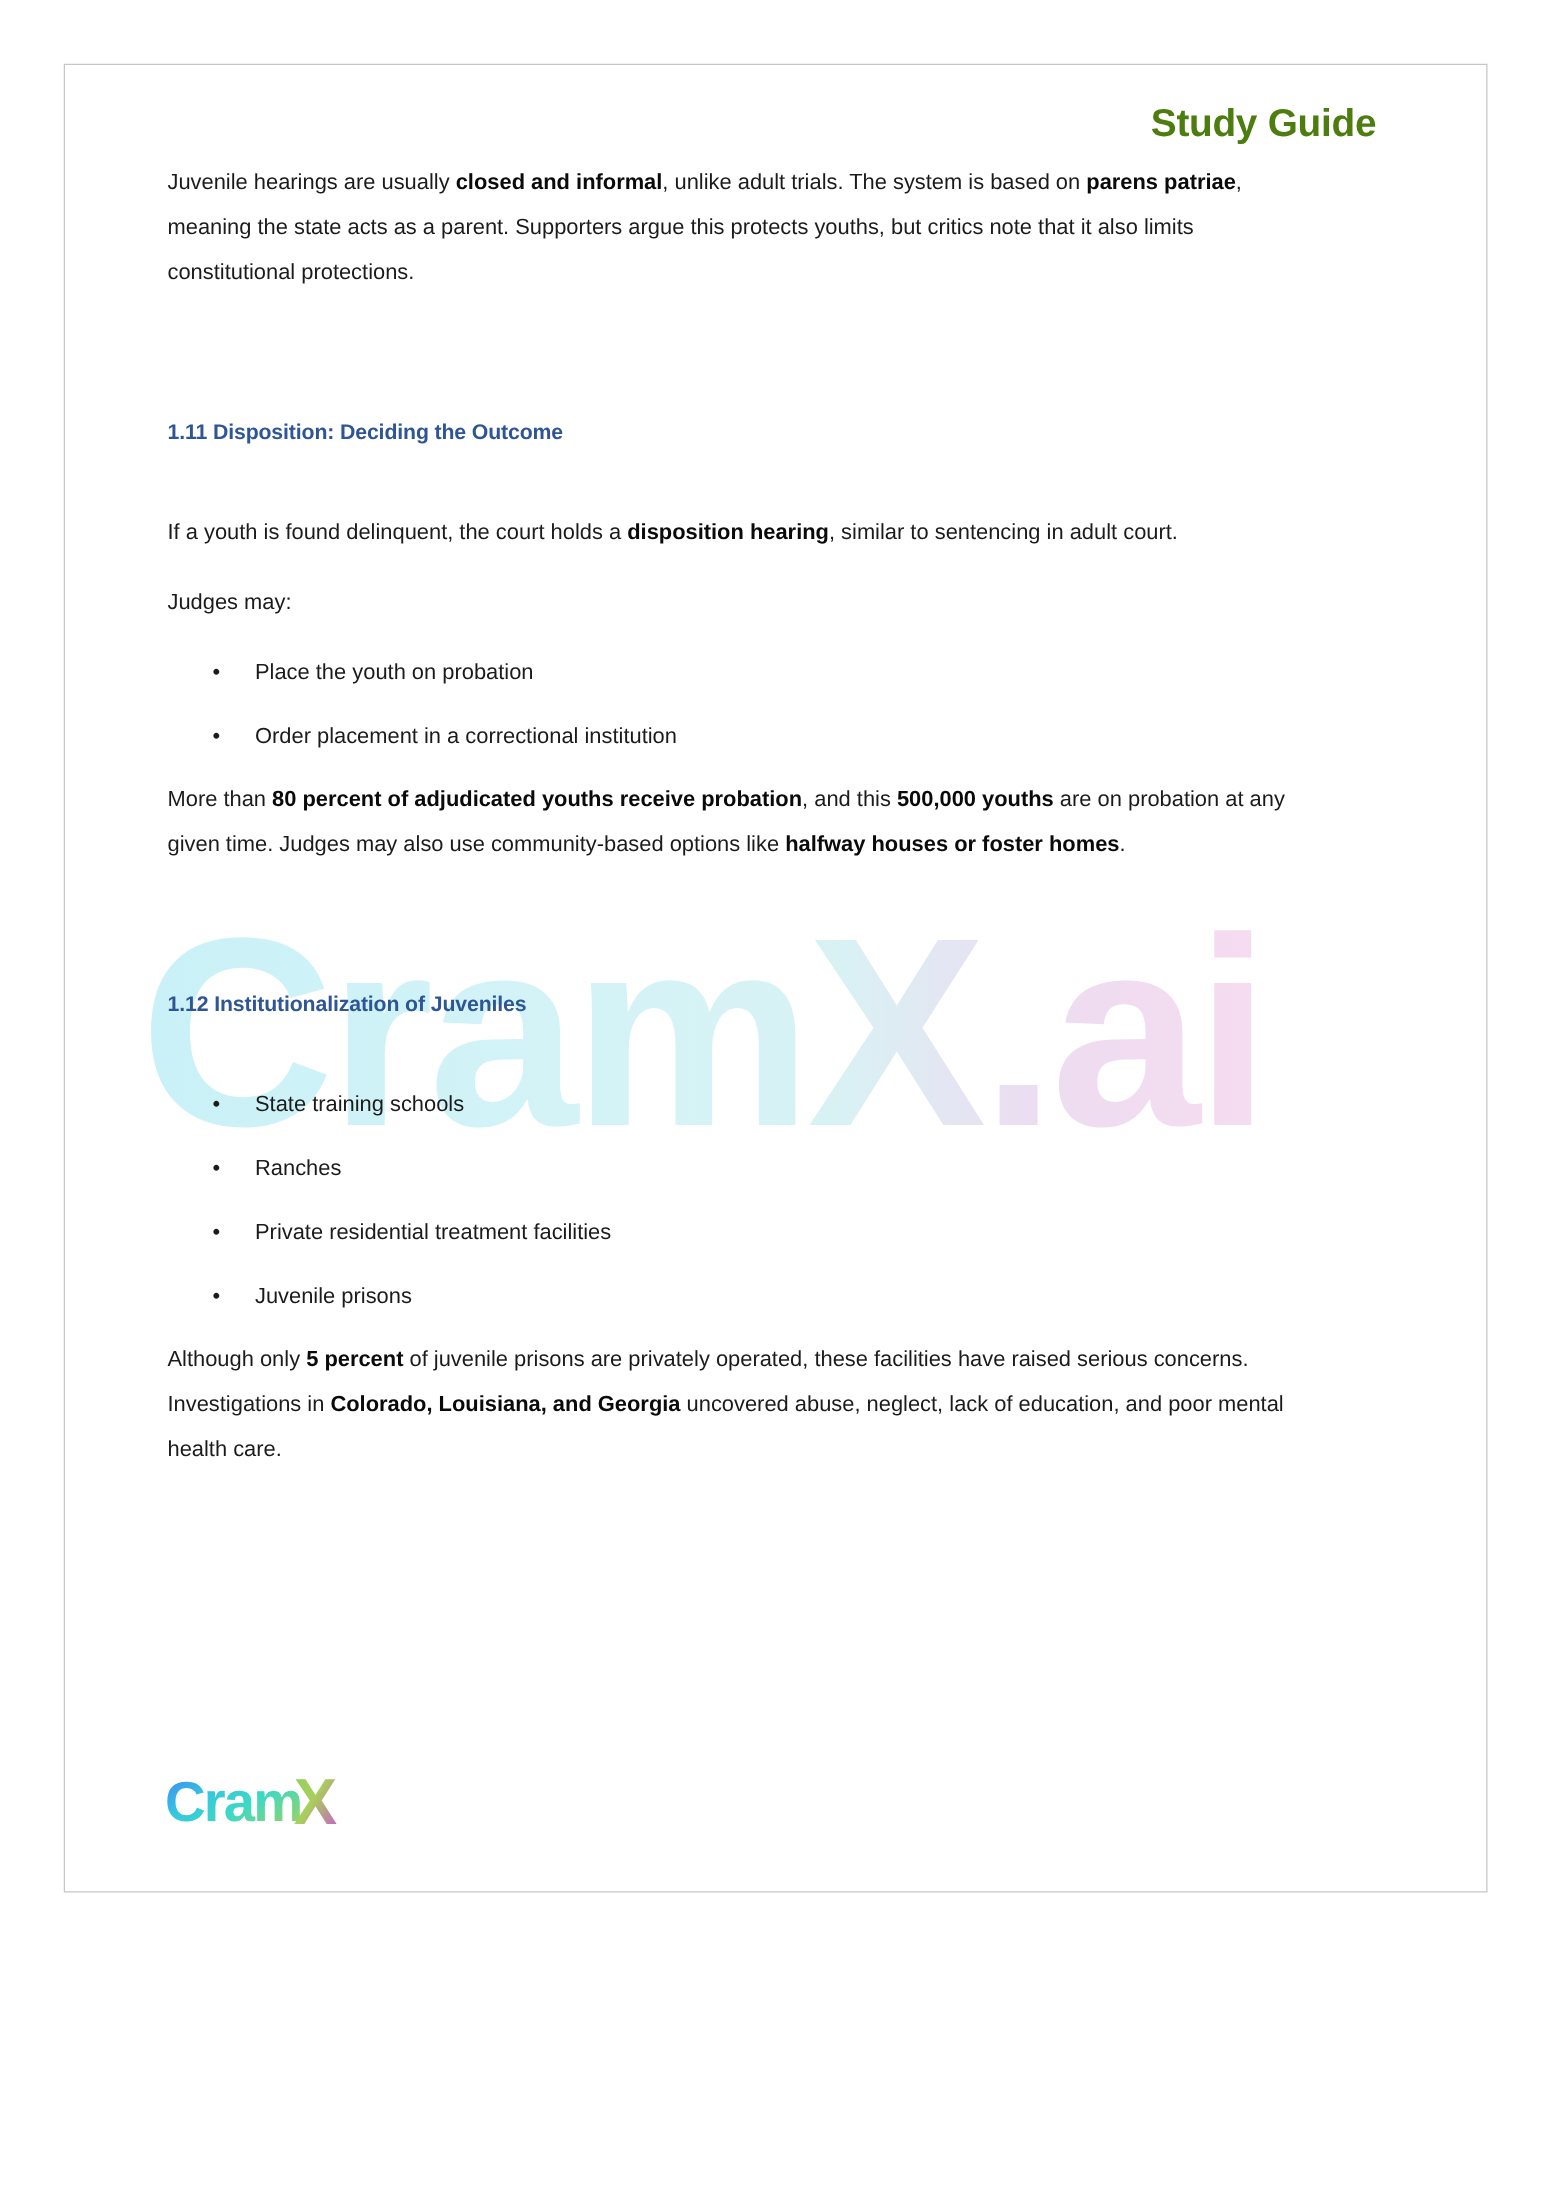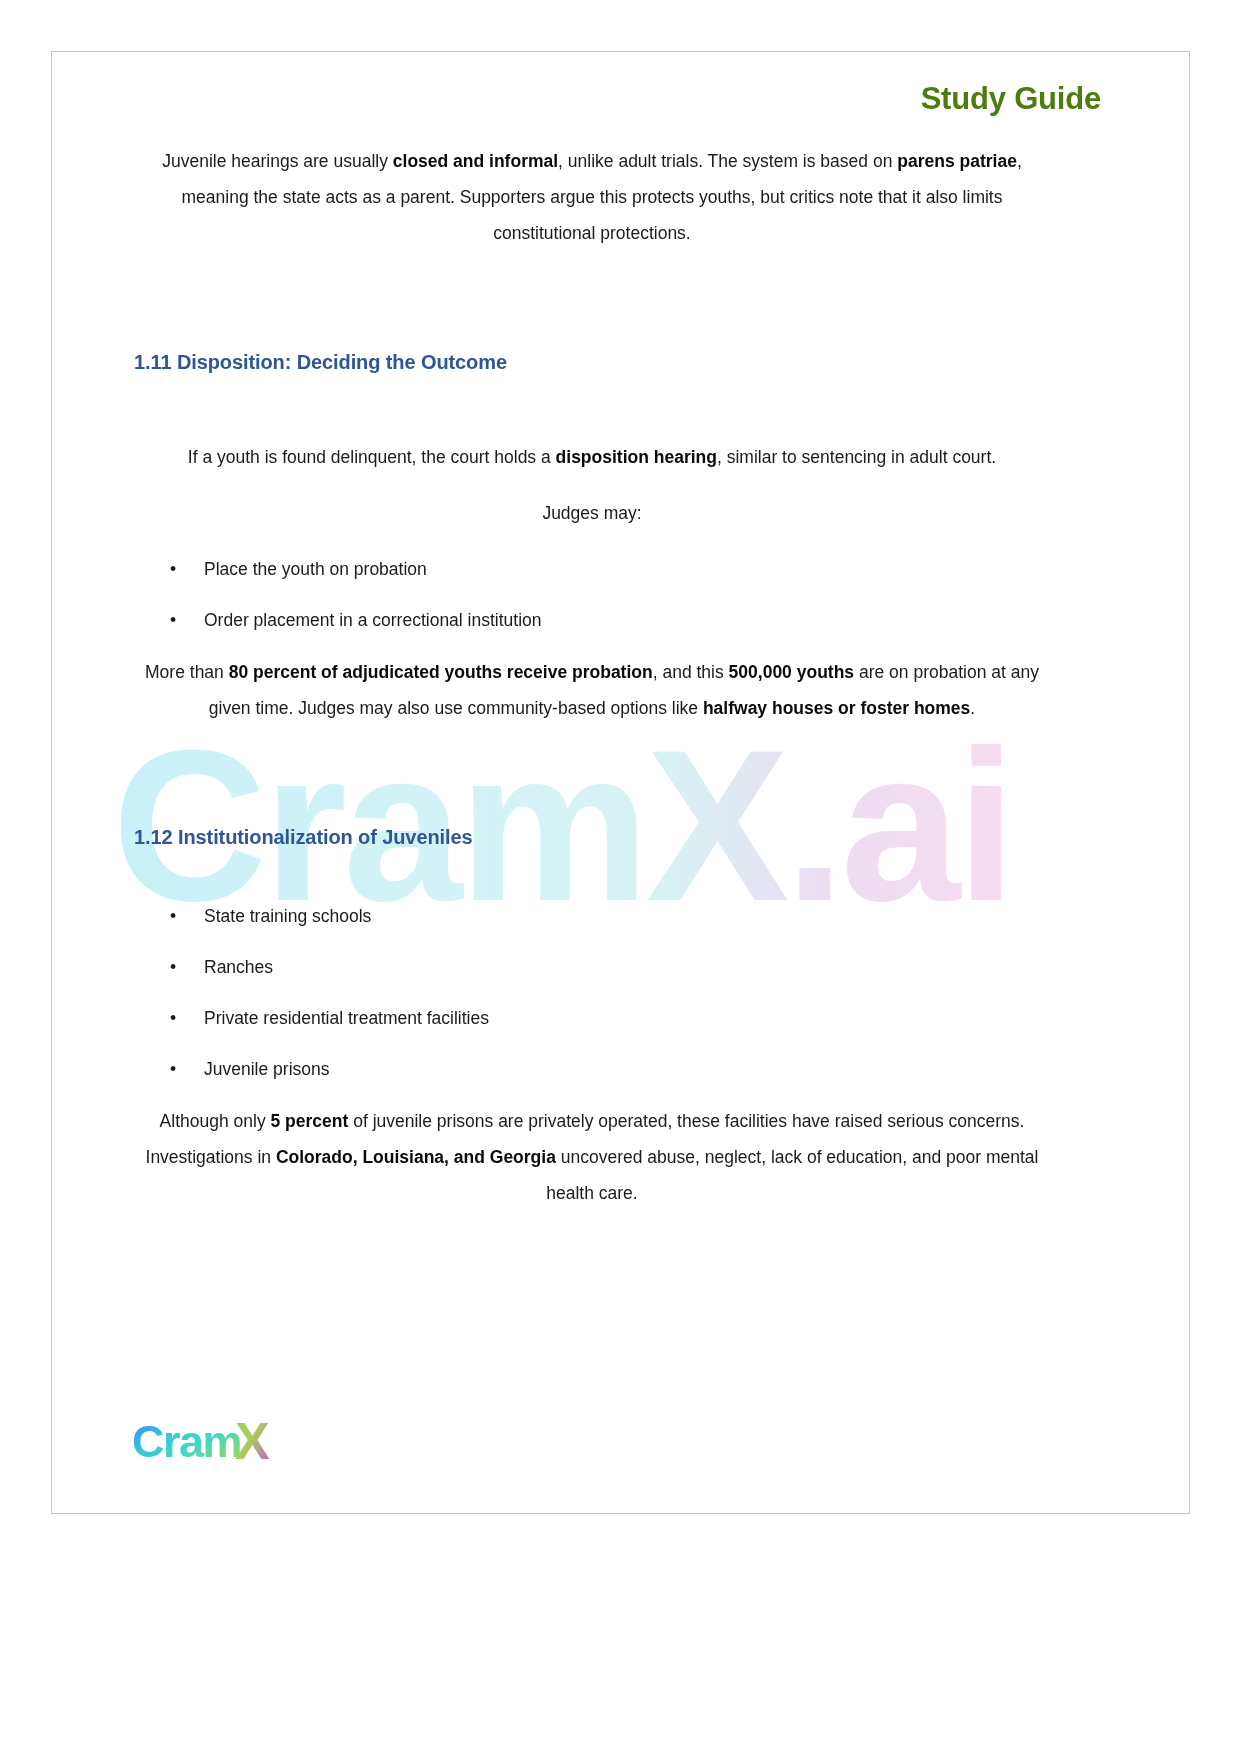--- a/index.html
+++ b/index.html
@@ -58,31 +58,31 @@
   }
 
   .body-flow {
     position: absolute;
     left: 82px;
     top: 75px;
     width: 916px;
   }
 
   p.para {
-    margin: 16px 0 20px 0;
+    margin: 0 0 20px 0;
     font-size: 17.5px;
     line-height: 36px;
     color: #1b1b1b;
-    text-align: center;
+    text-align: left;
   }
   p.para b { font-weight: bold; color: #0a0a0a; }
 
   h2.section {
     margin: 0;
-    font-size: 20px;
+    font-size: 17px;
     font-weight: bold;
     color: #2e5596;
     letter-spacing: -0.1px;
     line-height: 34px;
   }
 
   .spacer-lg { height: 74px; }
   .spacer-md { height: 44px; }
 
   ul.bullets {

